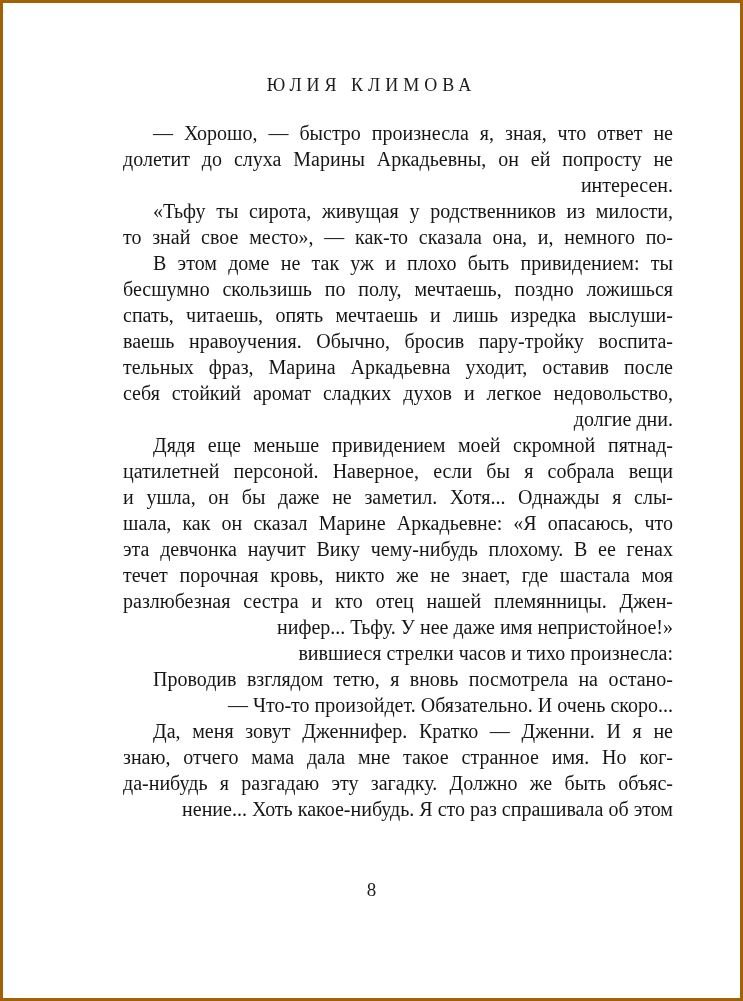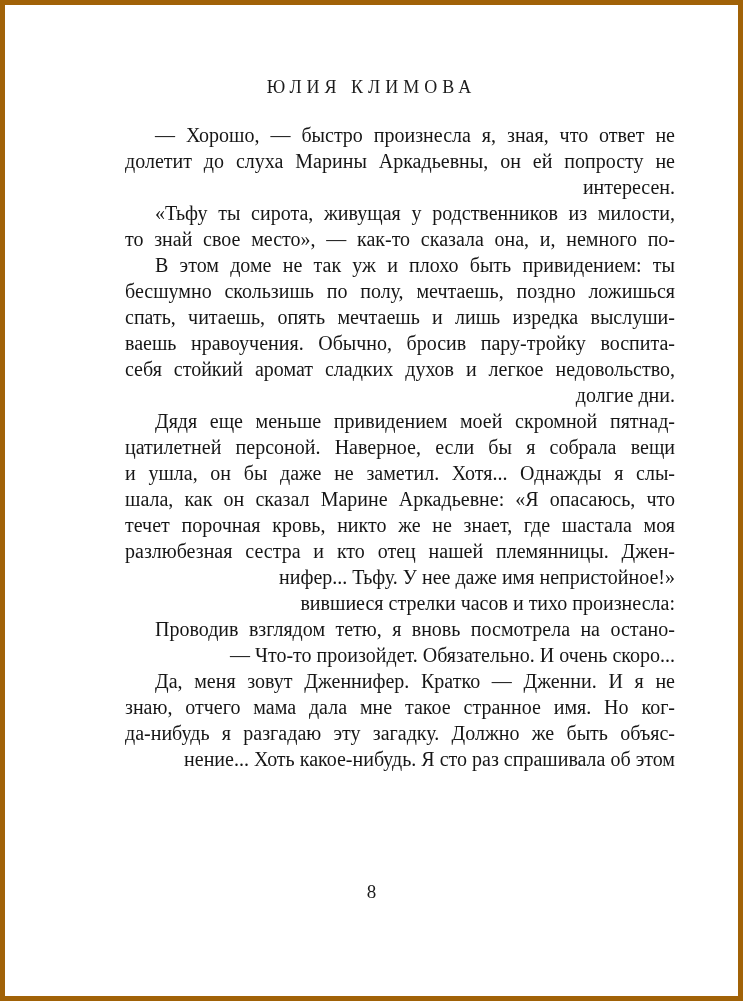--- a/index.html
+++ b/index.html
@@ -6,21 +6,21 @@
     margin: 0;
     padding: 0;
     background: #ffffff;
   }
   .book-page {
     position: relative;
     width: 743px;
     height: 1001px;
     background: #ffffff;
     box-sizing: border-box;
-    border: 5px solid #a16207;
+    border: 3px solid #a16207;
     font-family: "Liberation Serif", "DejaVu Serif", serif;
     color: #161616;
     overflow: hidden;
   }
   .running-header {
     position: absolute;
     top: 72px;
     left: 0;
     width: 100%;
     text-align: center;
@@ -75,28 +75,30 @@
       </div>
       <div class="paragraph">
         <div class="line justify indent">«Тьфу ты сирота, живущая у родственников из милости,</div>
         <div class="line justify">то знай свое место», — как-то сказала она, и, немного по-</div>
       </div>
       <div class="paragraph">
         <div class="line justify indent">В этом доме не так уж и плохо быть привидением: ты</div>
         <div class="line justify">бесшумно скользишь по полу, мечтаешь, поздно ложишься</div>
         <div class="line justify">спать, читаешь, опять мечтаешь и лишь изредка выслуши-</div>
         <div class="line justify">ваешь нравоучения. Обычно, бросив пару-тройку воспита-</div>
+        <div class="line justify">тельных фраз, Марина Аркадьевна уходит, оставив после</div>
         <div class="line justify">себя стойкий аромат сладких духов и легкое недовольство,</div>
         <div class="line">долгие дни.</div>
       </div>
       <div class="paragraph">
         <div class="line justify indent">Дядя еще меньше привидением моей скромной пятнад-</div>
         <div class="line justify">цатилетней персоной. Наверное, если бы я собрала вещи</div>
         <div class="line justify">и ушла, он бы даже не заметил. Хотя... Однажды я слы-</div>
         <div class="line justify">шала, как он сказал Марине Аркадьевне: «Я опасаюсь, что</div>
+        <div class="line justify">эта девчонка научит Вику чему-нибудь плохому. В ее генах</div>
         <div class="line justify">течет порочная кровь, никто же не знает, где шастала моя</div>
         <div class="line justify">разлюбезная сестра и кто отец нашей племянницы. Джен-</div>
         <div class="line">нифер... Тьфу. У нее даже имя непристойное!»</div>
       </div>
       <div class="paragraph">
         <div class="line">вившиеся стрелки часов и тихо произнесла:</div>
         <div class="line justify indent">Проводив взглядом тетю, я вновь посмотрела на остано-</div>
       </div>
       <div class="paragraph">
         <div class="line indent">— Что-то произойдет. Обязательно. И очень скоро...</div>

